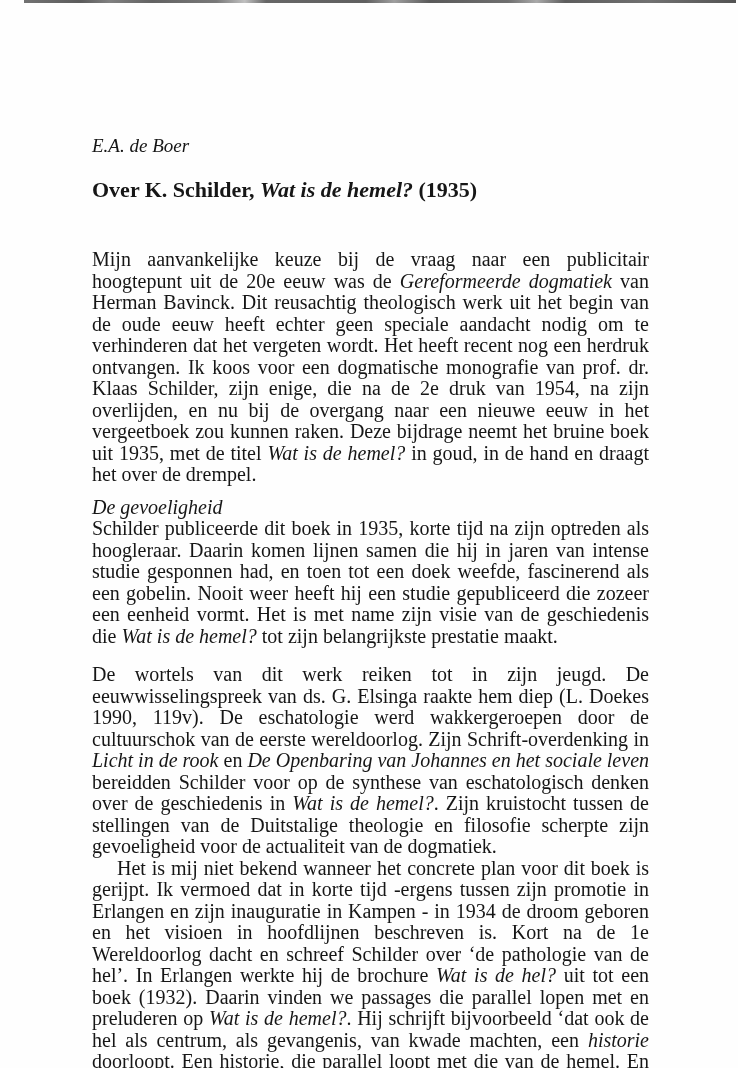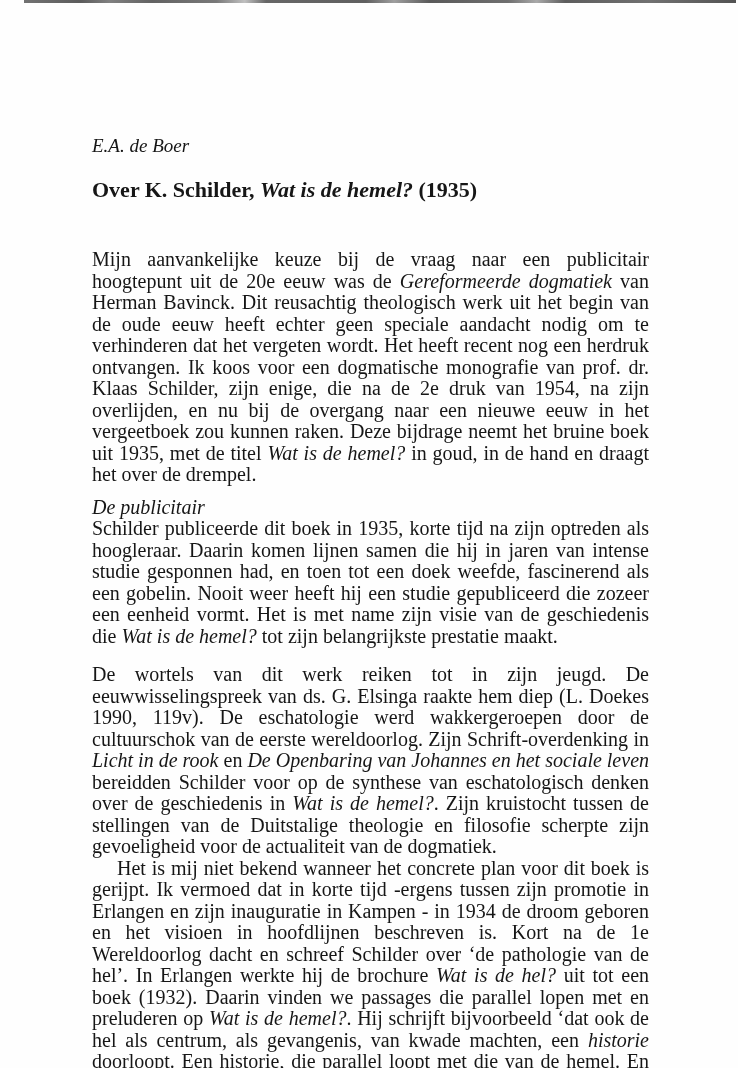--- a/index.html
+++ b/index.html
@@ -98,21 +98,21 @@
 
   <div class="scan-bar"></div>
 
   <div class="content">
     <div class="author">E.A. de Boer</div>
 
     <h1 class="title"><span>Over K. Schilder, </span><em>Wat is de hemel?</em><span> (1935)</span></h1>
 
     <div class="body-text" id="article-body">
         <p class="para"><span>Mijn aanvankelijke keuze bij de vraag naar een publicitair hoogtepunt uit de 20e eeuw was de </span><em>Gereformeerde dogmatiek</em><span> van Herman Bavinck. Dit reusachtig theologisch werk uit het begin van de oude eeuw heeft echter geen speciale aandacht nodig om te verhinderen dat het vergeten wordt. Het heeft recent nog een herdruk ontvangen. Ik koos voor een dogmatische monografie van prof. dr. Klaas Schilder, zijn enige, die na de 2e druk van 1954, na zijn overlijden, en nu bij de overgang naar een nieuwe eeuw in het vergeetboek zou kunnen raken. Deze bijdrage neemt het bruine boek uit 1935, met de titel </span><em>Wat is de hemel?</em><span> in goud, in de hand en draagt het over de drempel.</span></p>
-        <p class="para heading"><em>De publicitair</em></p>
+        <p class="para heading"><em>De gevoeligheid</em></p>
         <p class="para"><span>Schilder publiceerde dit boek in 1935, korte tijd na zijn optreden als hoogleraar. Daarin komen lijnen samen die hij in jaren van intense studie gesponnen had, en toen tot een doek weefde, fascinerend als een gobelin. Nooit weer heeft hij een studie gepubliceerd die zozeer een eenheid vormt. Het is met name zijn visie van de geschiedenis die </span><em>Wat is de hemel?</em><span> tot zijn belangrijkste prestatie maakt.</span></p>
         <p class="para space-before"><span>De wortels van dit werk reiken tot in zijn jeugd. De eeuwwisselingspreek van ds. G. Elsinga raakte hem diep (L. Doekes 1990, 119v). De eschatologie werd wakkergeroepen door de cultuurschok van de eerste wereldoorlog. Zijn Schrift-overdenking in </span><em>Licht in de rook</em><span> en </span><em>De Openbaring van Johannes en het sociale leven</em><span> bereidden Schilder voor op de synthese van eschatologisch denken over de geschiedenis in </span><em>Wat is de hemel?</em><span>. Zijn kruistocht tussen de stellingen van de Duitstalige theologie en filosofie scherpte zijn gevoeligheid voor de actualiteit van de dogmatiek.</span></p>
         <p class="para indent"><span>Het is mij niet bekend wanneer het concrete plan voor dit boek is gerijpt. Ik vermoed dat in korte tijd -ergens tussen zijn promotie in Erlangen en zijn inauguratie in Kampen - in 1934 de droom geboren en het visioen in hoofdlijnen beschreven is. Kort na de 1e Wereldoorlog dacht en schreef Schilder over ‘de pathologie van de hel’. In Erlangen werkte hij de brochure </span><em>Wat is de hel?</em><span> uit tot een boek (1932). Daarin vinden we passages die parallel lopen met en preluderen op </span><em>Wat is de hemel?</em><span>. Hij schrijft bijvoorbeeld ‘dat ook de hel als centrum, als gevangenis, van kwade machten, een </span><em>historie</em><span> doorloopt. Een historie, die parallel loopt met die van de hemel. En die tevens in het nauwste verband treedt met de ontwikkeling van het historisch leven hier op aarde’ (3e druk, p. 55). Werkte hij al in Erlangen aan </span><em>Wat is de hemel?</em><span>?</span></p>
       </div>
   </div>
 
 
 </div>
 
 </body></html>

